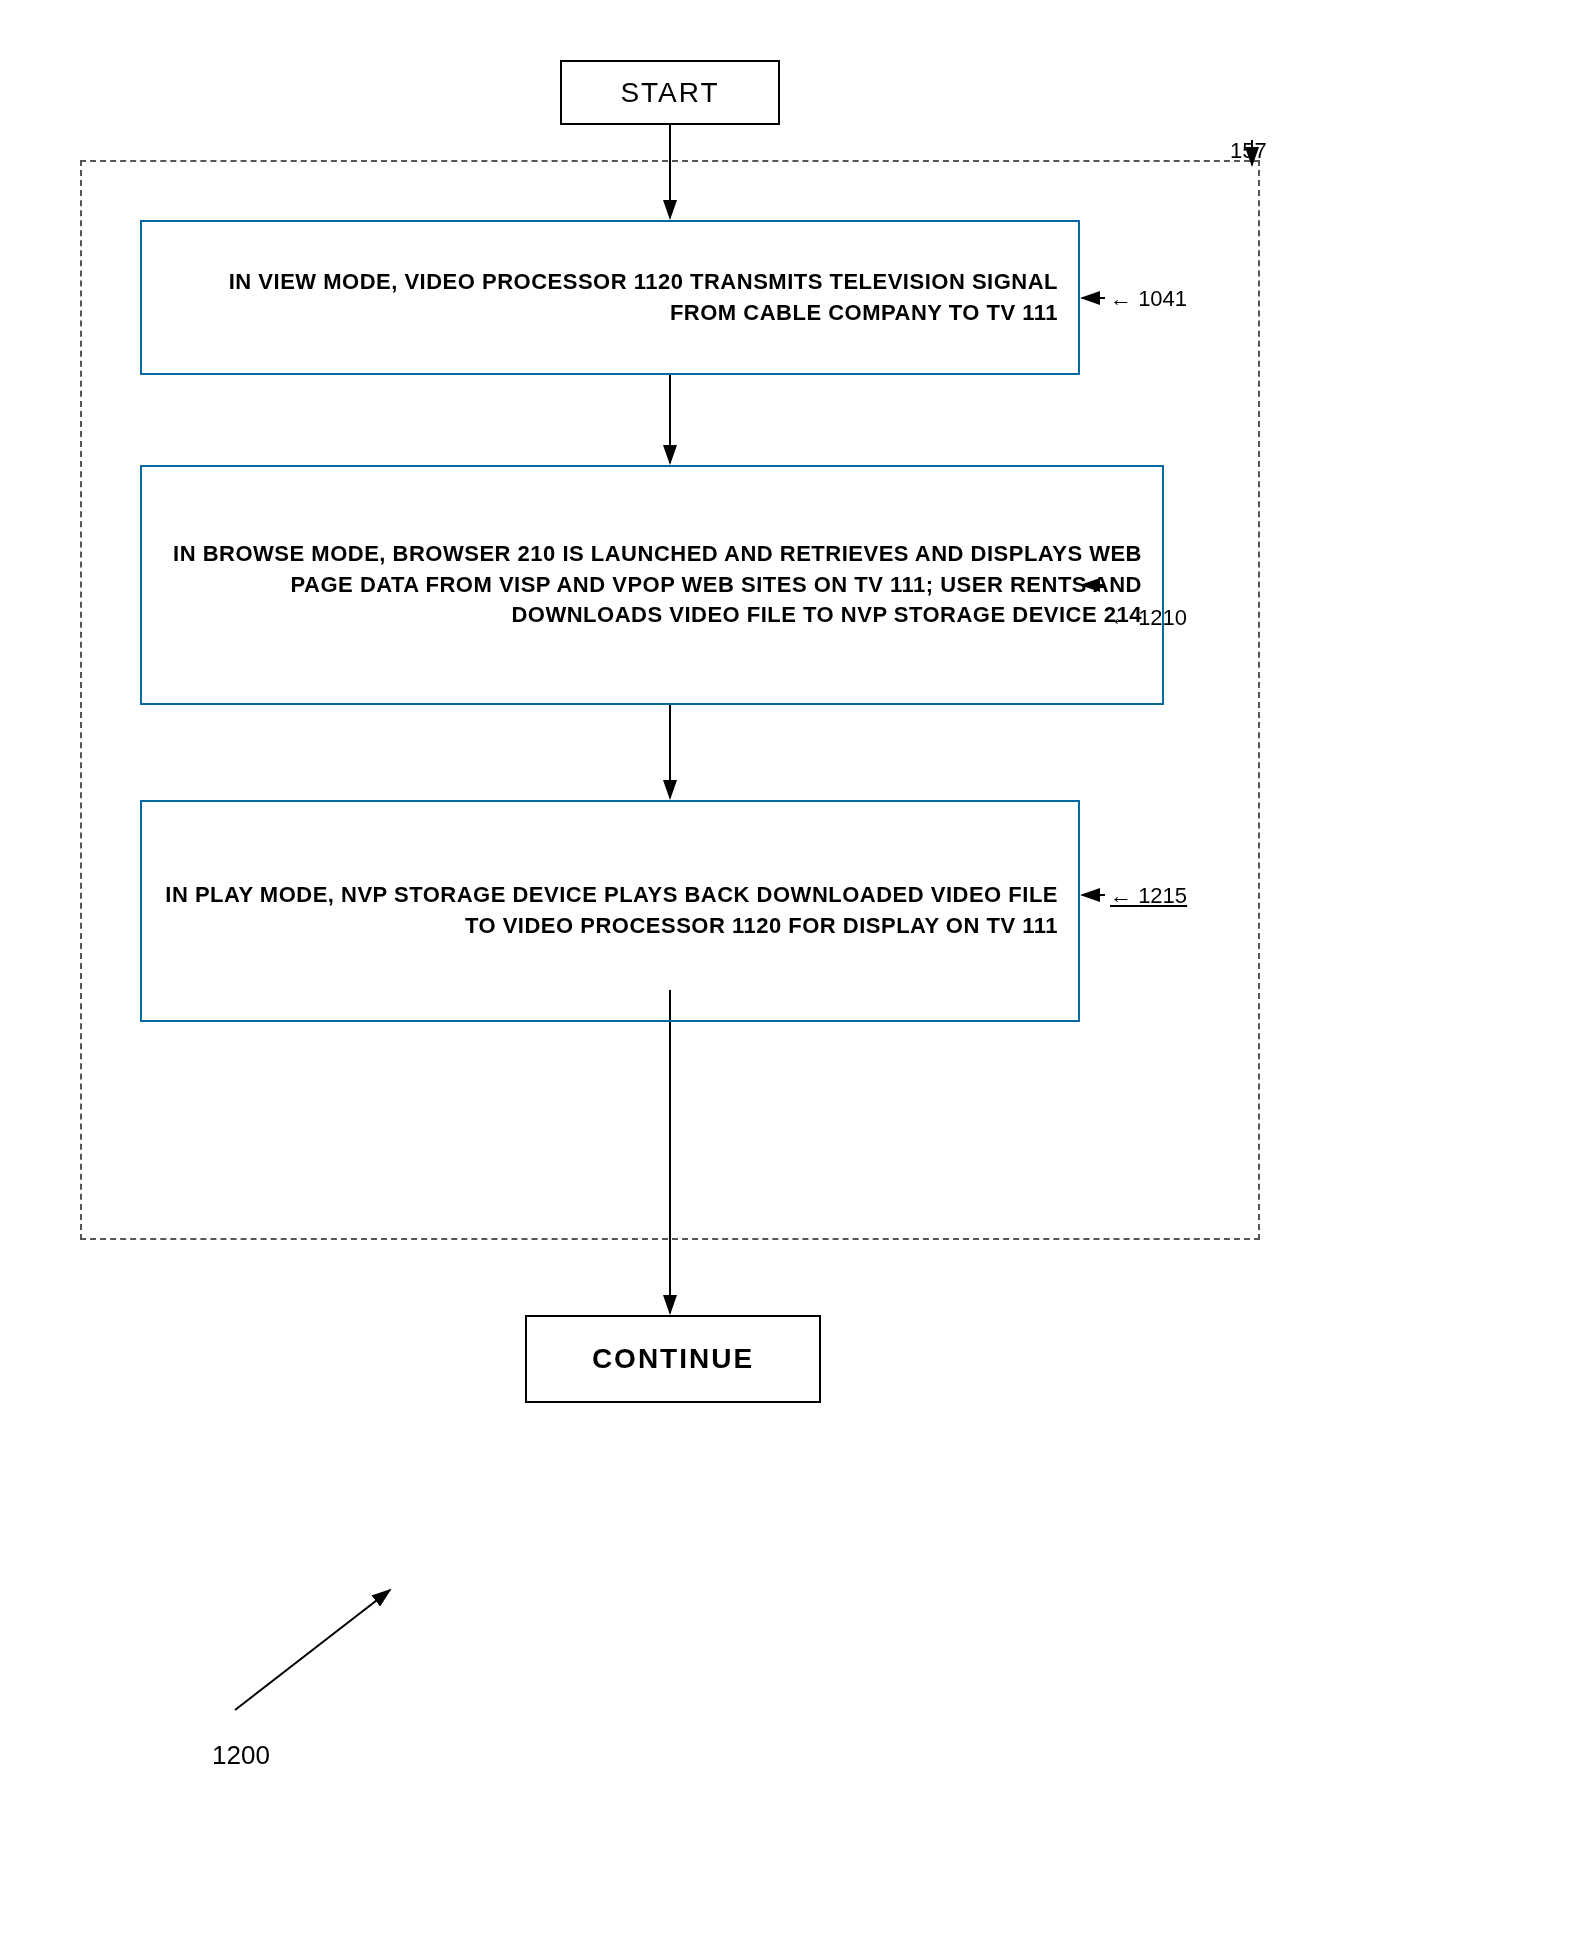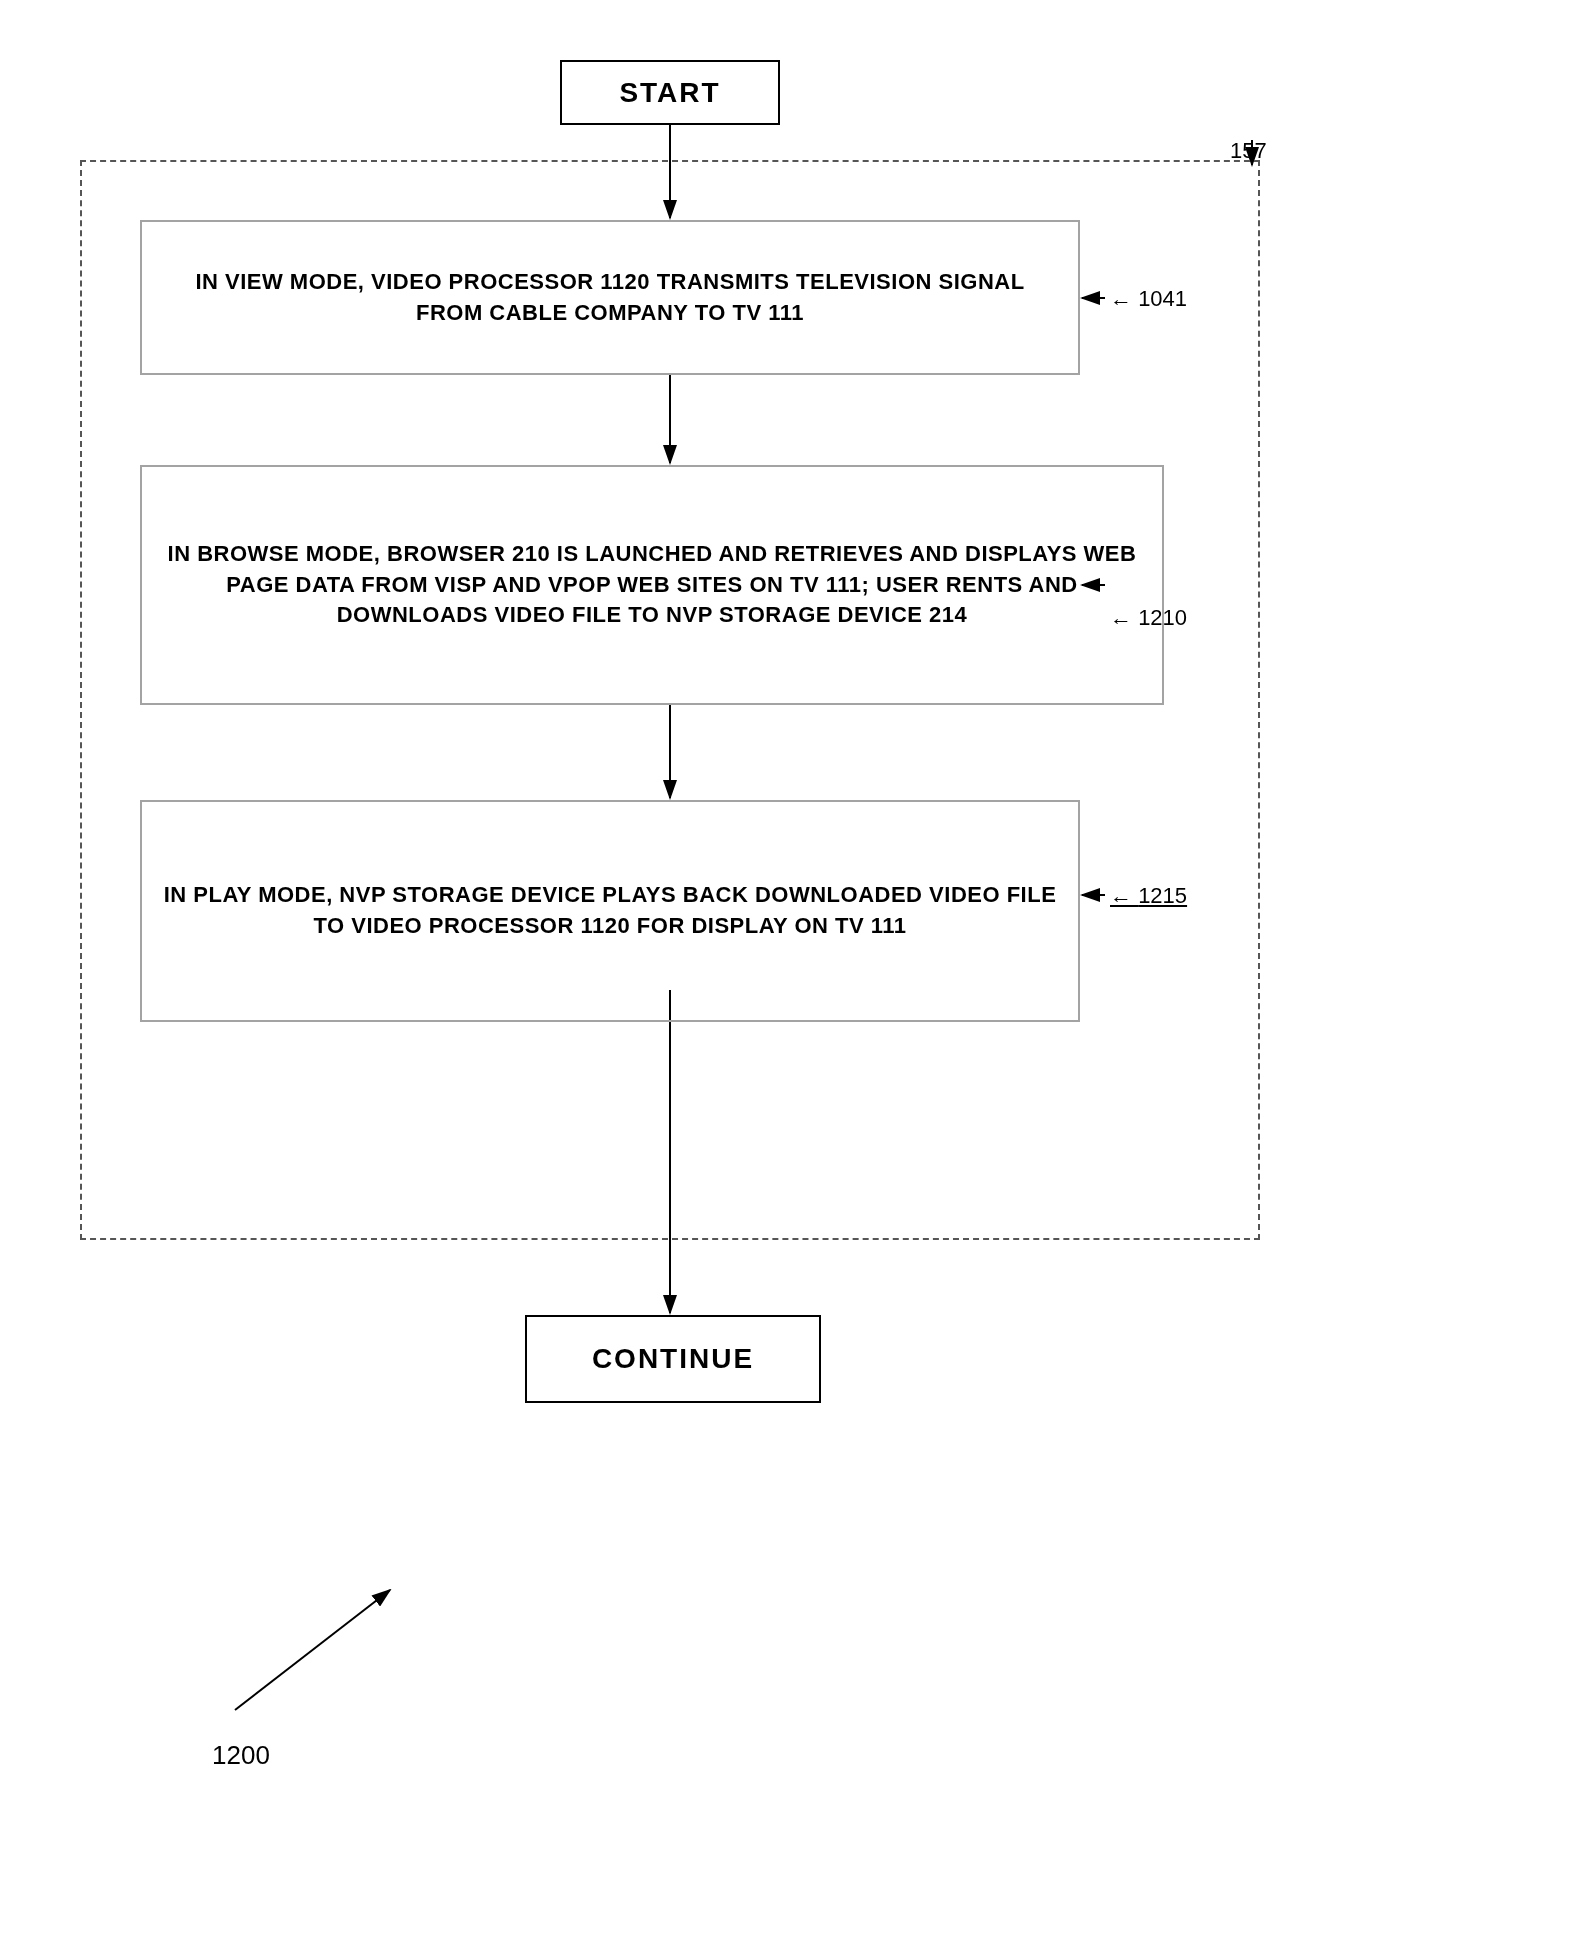--- a/index.html
+++ b/index.html
@@ -33,21 +33,21 @@
       width: 220px;
       height: 65px;
       border: 2px solid #000;
       display: flex;
       align-items: center;
       justify-content: center;
     }
 
     .start-box span {
       font-size: 28px;
-      font-weight: bold;
+      font-weight: normal;
       letter-spacing: 2px;
     }
 
     
     .label-112 {
       position: absolute;
       top: 108px;
       left: 1150px;
       font-size: 22px;
     }
@@ -58,25 +58,25 @@
       top: 130px;
       left: 0px;
       width: 1180px;
       height: 1080px;
       border: 2px dashed #555;
     }
 
     
     .step-box {
       position: absolute;
-      border: 2px solid #a3a3a3;
+      border: 2px solid #0369a1;
       display: flex;
       align-items: center;
       justify-content: center;
-      text-align: center;
+      text-align: right;
       padding: 18px 20px;
     }
 
     .step-box span {
       font-size: 22px;
       font-weight: bold;
       line-height: 1.4;
       letter-spacing: 0.5px;
     }
 

